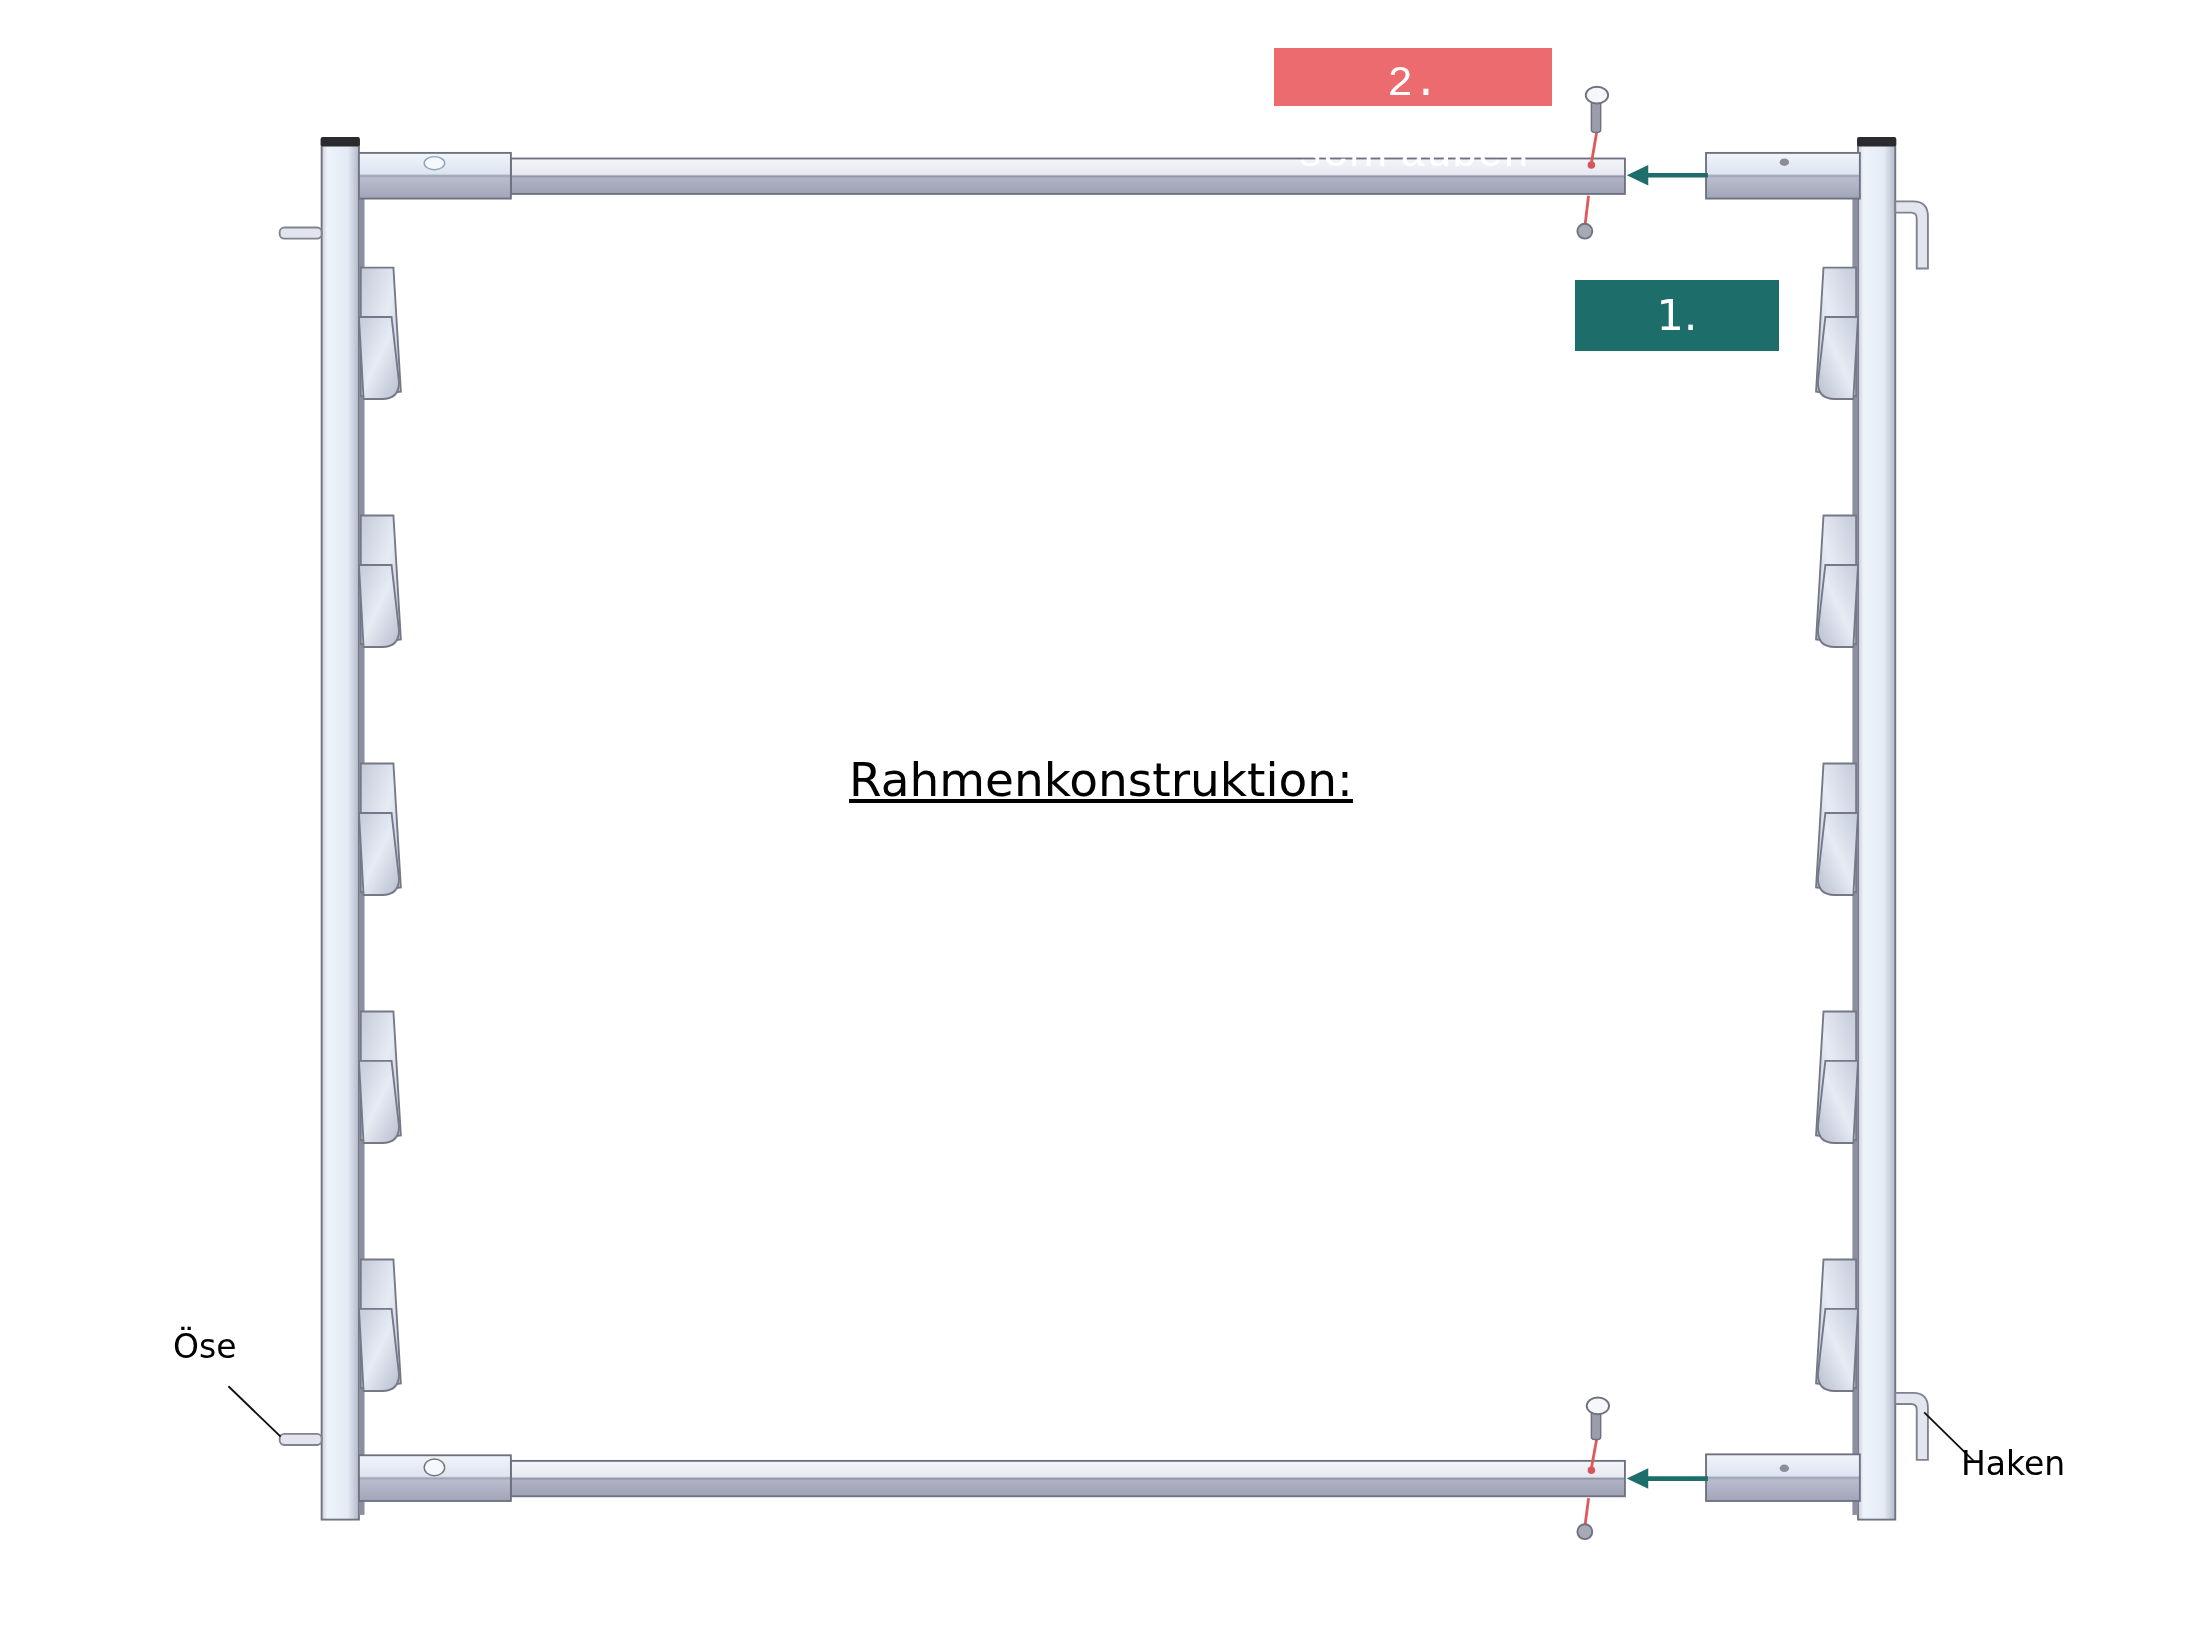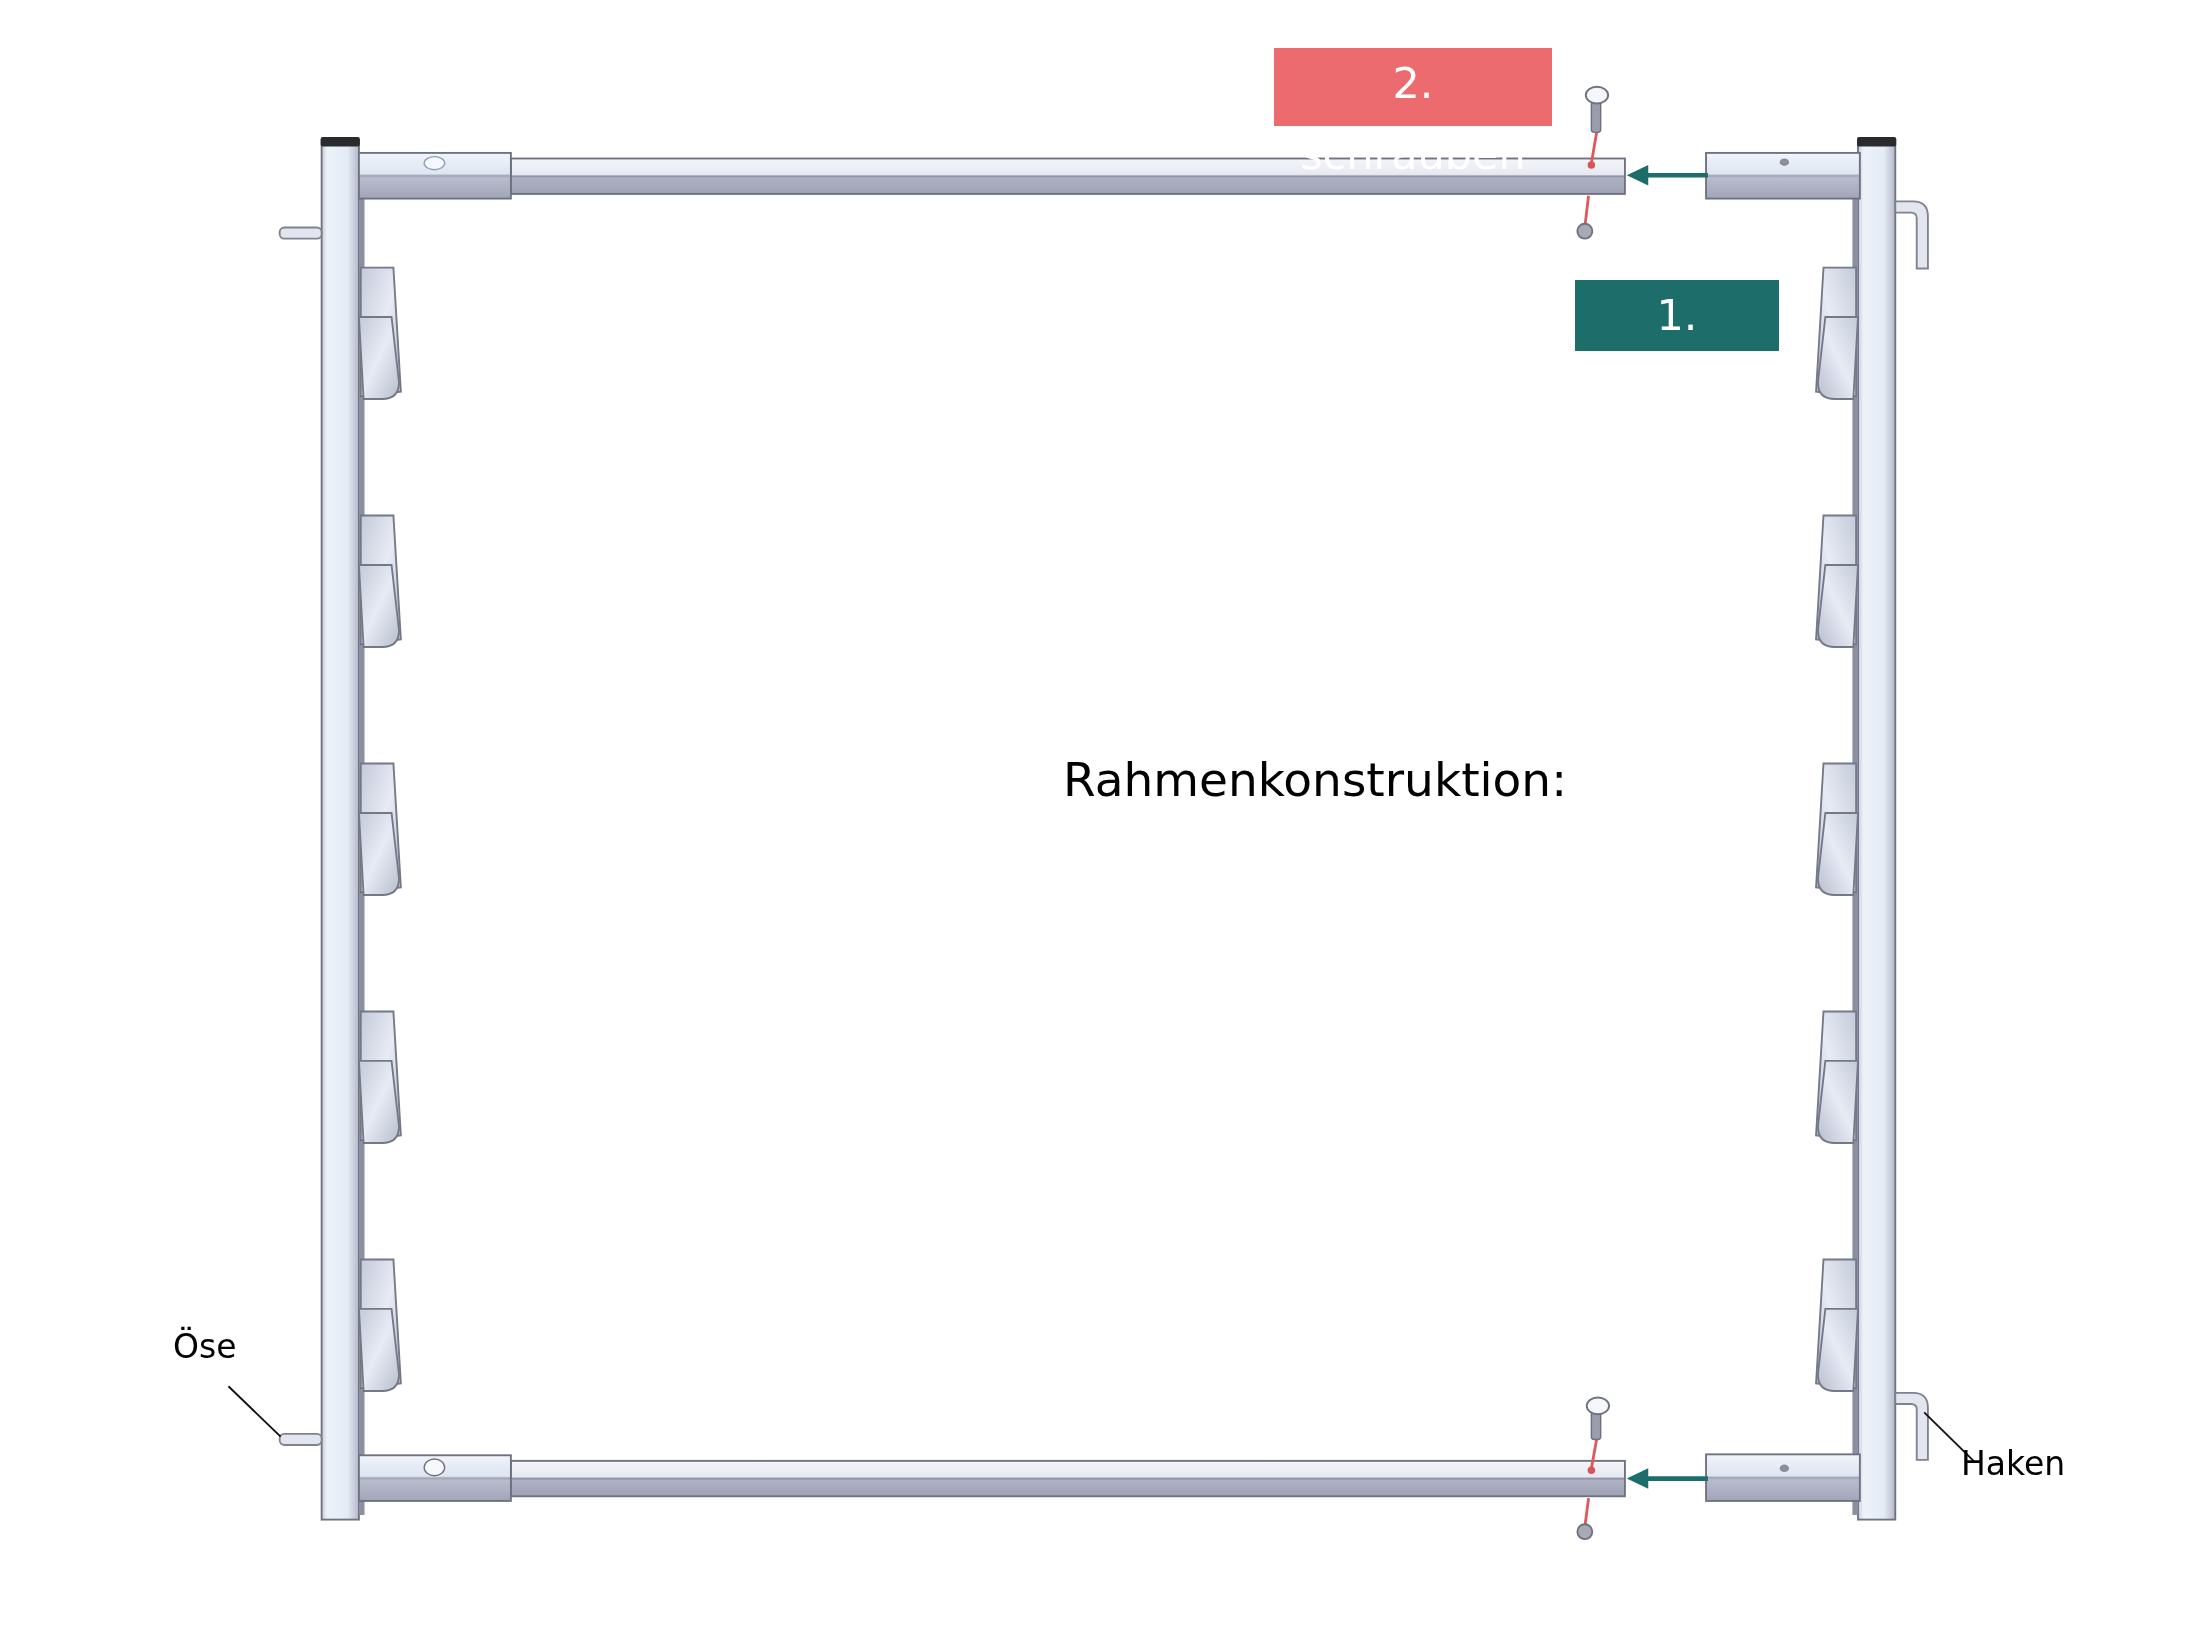--- a/index.html
+++ b/index.html
@@ -1,27 +1,27 @@
 <!DOCTYPE html>
 <html style="font-size:15px"><head>
 <meta charset="utf-8">
 <style>
   html, body { margin: 0; padding: 0; background: #ffffff; }
   body { width: 2202px; height: 1652px; position: relative; overflow: hidden;
          font-family: "DejaVu Sans", "Liberation Sans", sans-serif; }
   #canvas { position: absolute; left: 0; top: 0; width: 2202px; height: 1652px; }
   .label-box { position: absolute; color: #ffffff; font-size: 43px; line-height: 71px;
                text-align: center; font-family: "DejaVu Sans", sans-serif; letter-spacing: 0px; }
-  .lbl-schrauben { left: 1274px; top: 48px; width: 278px; height: 78px; }
+  .lbl-schrauben { left: 1274px; top: 48px; width: 278px; height: 58px; font-family: Liberation Mono, monospace; }
   .lbl-stecken { left: 1575px; top: 280px; width: 204px; height: 71px; }
   .caption { position: absolute; color: #000; font-family: "DejaVu Sans", sans-serif; font-size: 33px; }
   .cap-ose { left: 173px; top: 1327px; }
   .cap-haken { left: 1961px; top: 1444px; }
-  .center-title { position: absolute; left: 635px; top: 746px; width: 932px; text-align: right;
-                  font-family: "DejaVu Sans", sans-serif; color: #000; }
+  .center-title { position: absolute; left: 635px; top: 746px; width: 932px; text-align: center;
+                  font-family: "DejaVu Sans", sans-serif; color: #000; text-decoration: underline; }
   .center-title div { font-size: 47px; line-height: 67px; }
   .t-line1 { font-weight: normal; }
   .t-line2 { font-weight: bold; }
   .t-line3 { font-weight: bold; font-style: italic; }
 </style>
 </head>
 <body>
 
 <svg id="canvas" width="2202" height="1652" viewBox="0 0 2362 1772" xmlns="http://www.w3.org/2000/svg">
   <defs>

